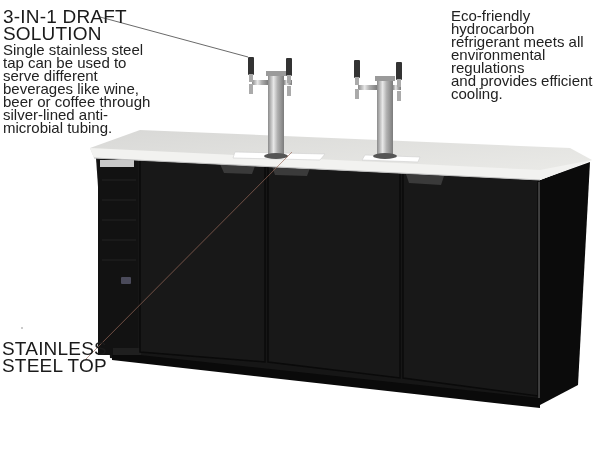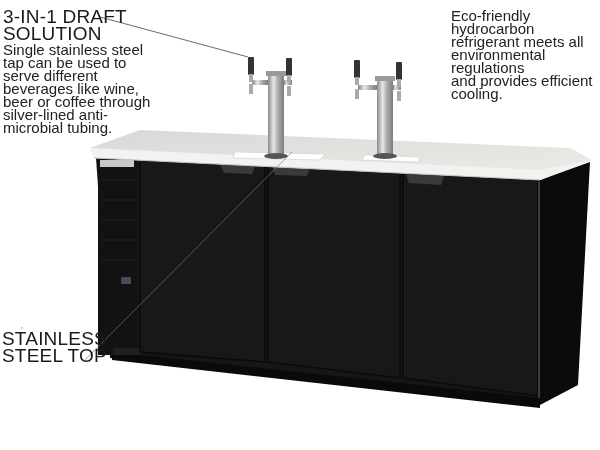--- a/index.html
+++ b/index.html
@@ -3,21 +3,21 @@
 <meta charset="utf-8">
 <style>
   html, body { margin:0; padding:0; background:#ffffff; }
   body { width:600px; height:450px; position:relative; overflow:hidden; font-family:"Liberation Sans", sans-serif; }
   .product { position:absolute; left:0; top:0; width:600px; height:450px; }
   .callout { position:absolute; color:#1a1a1a; }
   .callout .title { font-size:19px; line-height:17px; letter-spacing:0.2px; white-space:pre-line; }
   .callout .desc { font-size:15px; line-height:13px; color:#222; white-space:pre-line; margin-top:1px; }
   #c-draft { left:3px; top:8px; width:160px; }
   #c-refrig { left:451px; top:8px; width:150px; }
-  #c-steel { left:2px; top:330px; width:140px; }
+  #c-steel { left:2px; top:340px; width:140px; }
 </style>
 </head>
 <body>
 
 <svg class="product" viewBox="0 0 600 450" xmlns="http://www.w3.org/2000/svg">
   <defs>
     <linearGradient id="chrome" x1="0" x2="1" y1="0" y2="0">
       <stop offset="0" stop-color="#8a8a8a"></stop>
       <stop offset="0.35" stop-color="#e8e8e8"></stop>
       <stop offset="0.6" stop-color="#b0b0b0"></stop>

